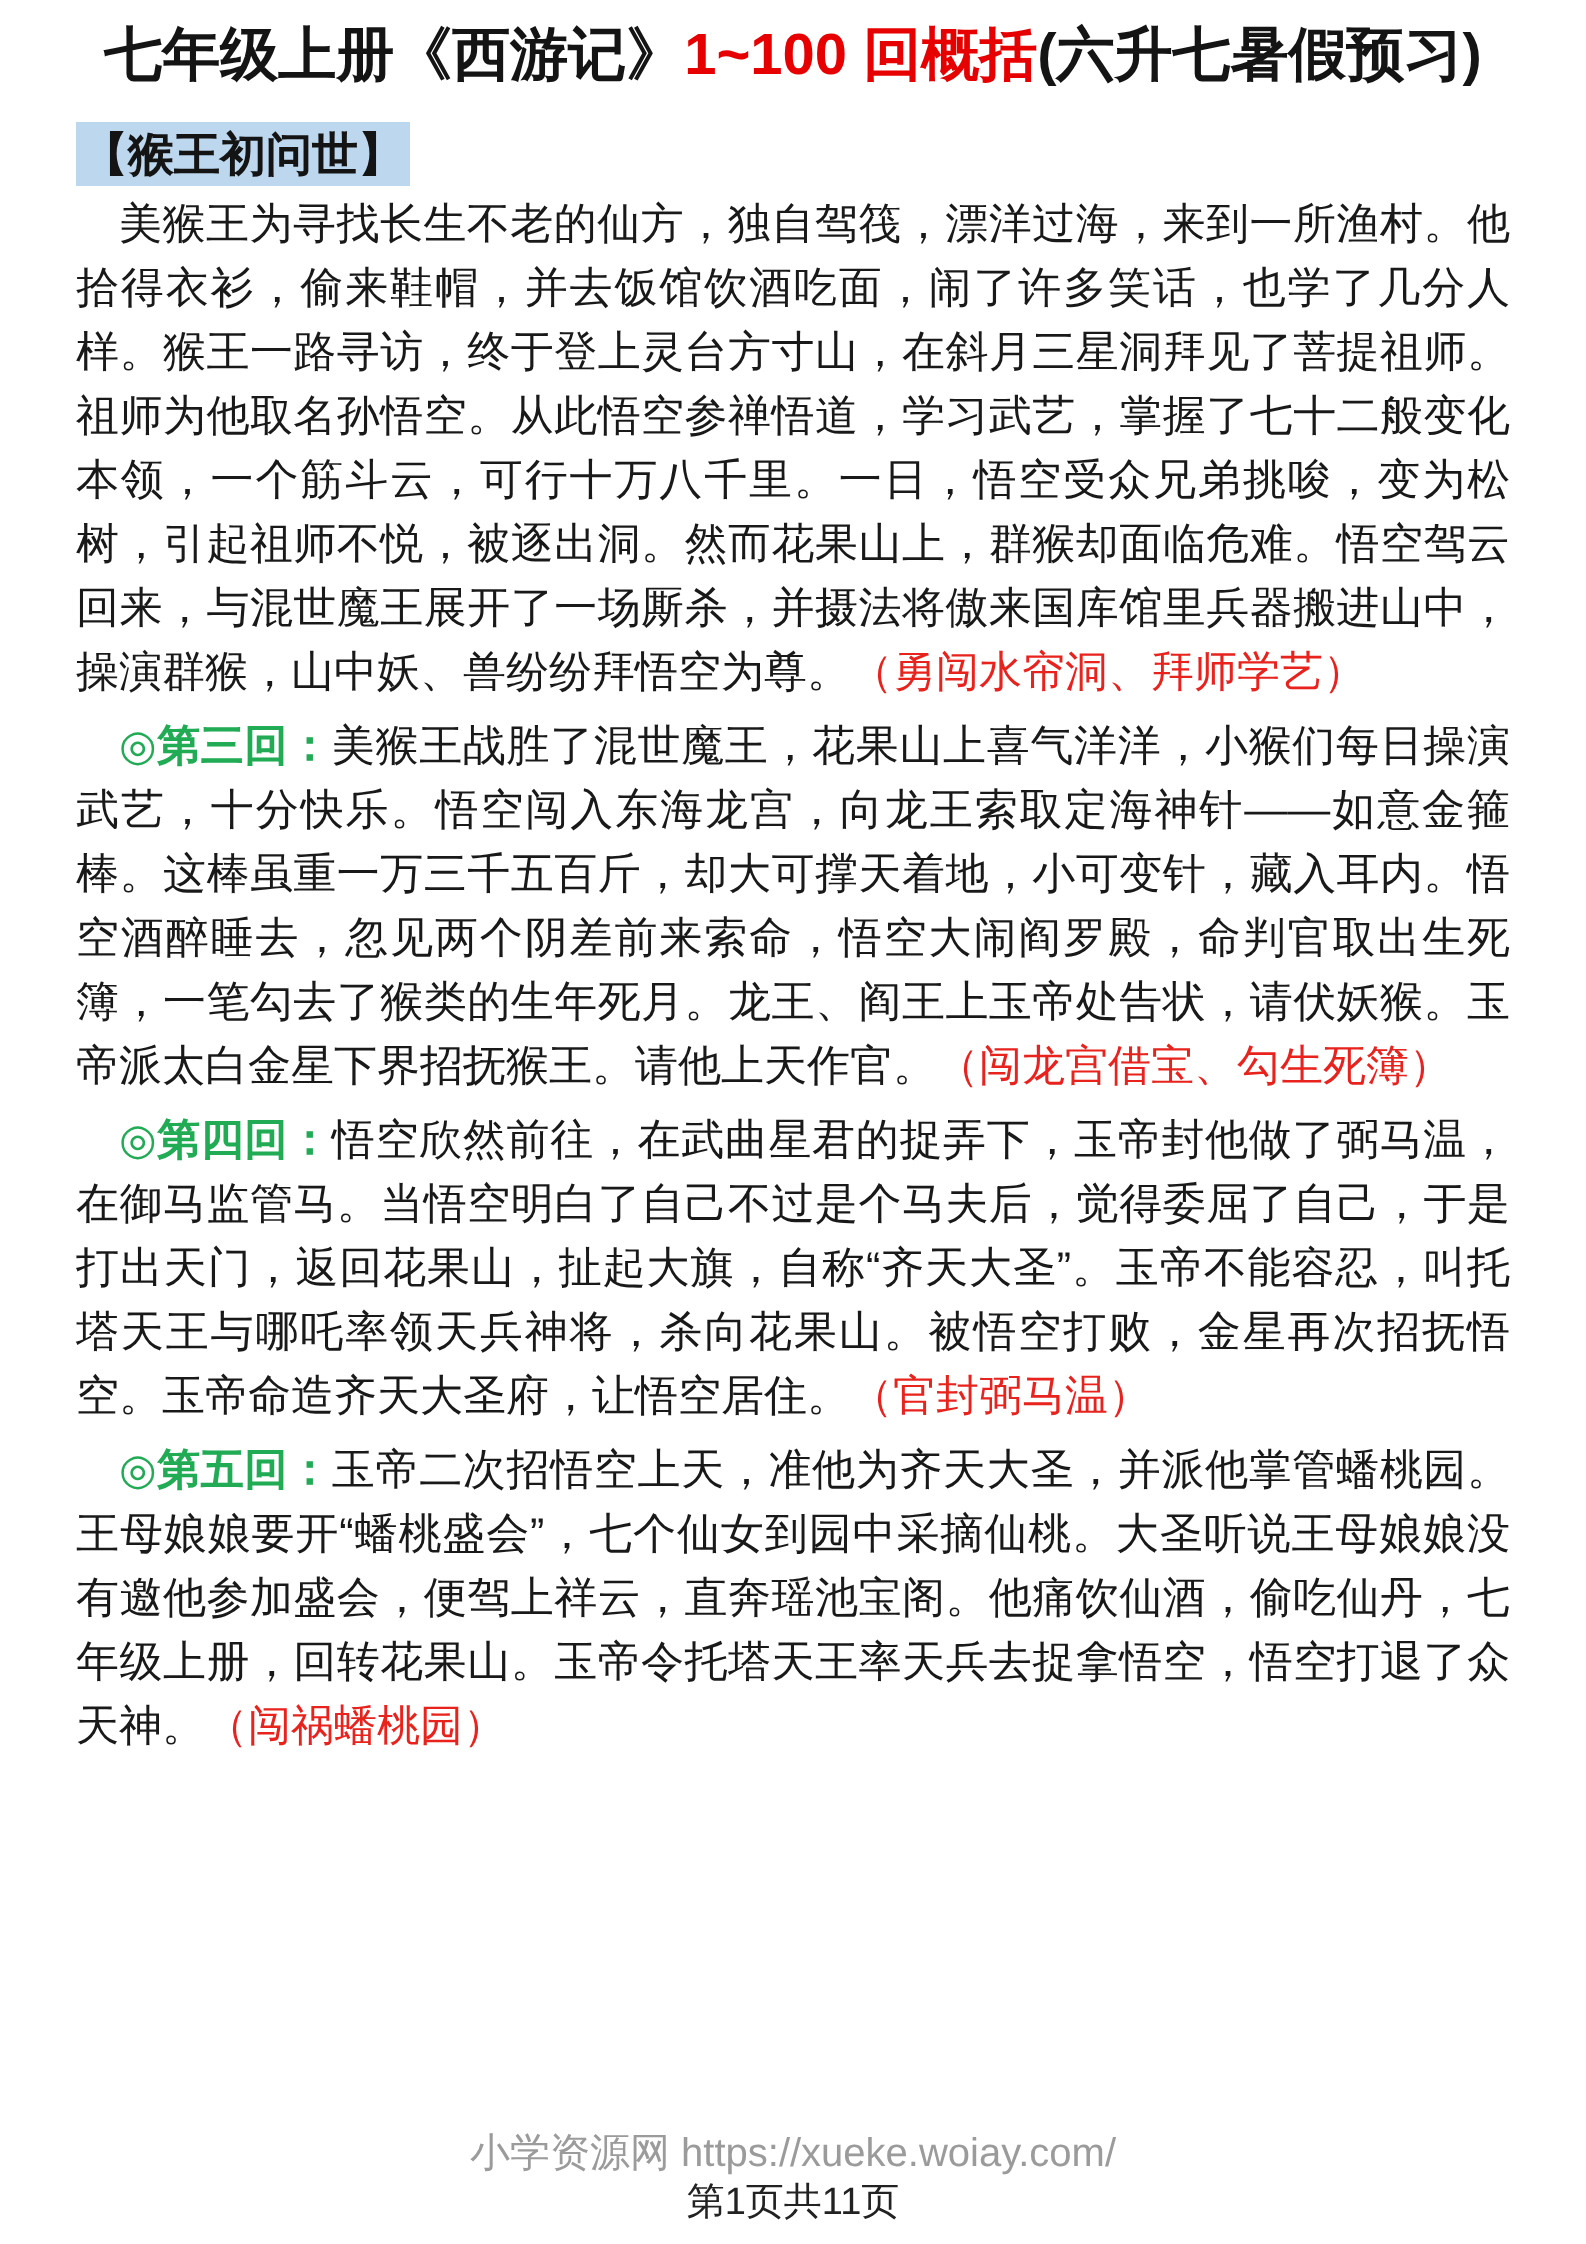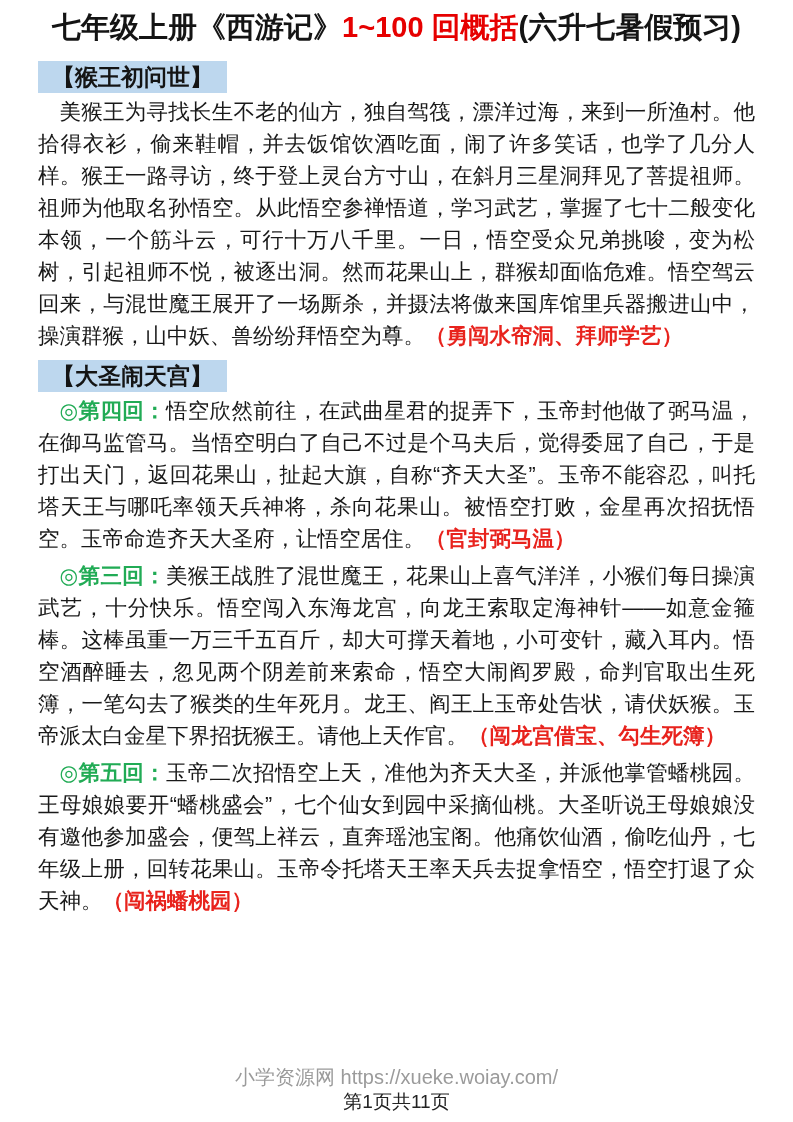--- a/index.html
+++ b/index.html
@@ -31,39 +31,39 @@
     color: #141414;
   }
   .title .red { color: #e60000; }
   .section-header {
     align-self: flex-start;
     background: #bdd7ee;
     color: #141414;
     font-weight: bold;
     font-size: 23px;
     line-height: 30px;
-    padding: 1px 14px;
+    padding: 1px 3px;
     margin: 3px 0 3px 0;
   }
   .para {
     font-size: 21.5px;
     line-height: 32px;
     text-align: justify;
     text-indent: 1em;
     margin: 0 0 5px 0;
     color: #191919;
     letter-spacing: 0;
   }
   .chapter-label {
     color: #21ab55;
     font-weight: bold;
   }
   .annot {
     color: #e8231d;
-    font-weight: bold;
+    font-weight: normal;
   }
   .footer {
     margin-top: auto;
     text-align: center;
     padding-bottom: 2px;
   }
   .site-link {
     color: #9b9b9b;
     font-size: 20px;
     line-height: 20px;
@@ -81,25 +81,24 @@
 
 <div class="page">
 
   <h1 class="title"><span>七年级上册《西游记》</span><span class="red">1~100 回概括</span><span>(六升七暑假预习)</span></h1>
 
   <div class="section-header">【猴王初问世】</div>
 
 
   <p class="para"><span class="chapter-label"></span><span>美猴王为寻找长生不老的仙方，独自驾筏，漂洋过海，来到一所渔村。他拾得衣衫，偷来鞋帽，并去饭馆饮酒吃面，闹了许多笑话，也学了几分人样。猴王一路寻访，终于登上灵台方寸山，在斜月三星洞拜见了菩提祖师。祖师为他取名孙悟空。从此悟空参禅悟道，学习武艺，掌握了七十二般变化本领，一个筋斗云，可行十万八千里。一日，悟空受众兄弟挑唆，变为松树，引起祖师不悦，被逐出洞。然而花果山上，群猴却面临危难。悟空驾云回来，与混世魔王展开了一场厮杀，并摄法将傲来国库馆里兵器搬进山中，操演群猴，山中妖、兽纷纷拜悟空为尊。</span><span class="annot">（勇闯水帘洞、拜师学艺）</span></p>
 
-  <div class="section-header">【大圣闹天宫】</div>
+
+  <p class="para"><span class="chapter-label">◎第三回：</span><span>美猴王战胜了混世魔王，花果山上喜气洋洋，小猴们每日操演武艺，十分快乐。悟空闯入东海龙宫，向龙王索取定海神针——如意金箍棒。这棒虽重一万三千五百斤，却大可撑天着地，小可变针，藏入耳内。悟空酒醉睡去，忽见两个阴差前来索命，悟空大闹阎罗殿，命判官取出生死簿，一笔勾去了猴类的生年死月。龙王、阎王上玉帝处告状，请伏妖猴。玉帝派太白金星下界招抚猴王。请他上天作官。</span><span class="annot">（闯龙宫借宝、勾生死簿）</span></p>
 
   <p class="para"><span class="chapter-label">◎第四回：</span><span>悟空欣然前往，在武曲星君的捉弄下，玉帝封他做了弼马温，在御马监管马。当悟空明白了自己不过是个马夫后，觉得委屈了自己，于是打出天门，返回花果山，扯起大旗，自称“齐天大圣”。玉帝不能容忍，叫托塔天王与哪吒率领天兵神将，杀向花果山。被悟空打败，金星再次招抚悟空。玉帝命造齐天大圣府，让悟空居住。</span><span class="annot">（官封弼马温）</span></p>
-
-  <p class="para"><span class="chapter-label">◎第三回：</span><span>美猴王战胜了混世魔王，花果山上喜气洋洋，小猴们每日操演武艺，十分快乐。悟空闯入东海龙宫，向龙王索取定海神针——如意金箍棒。这棒虽重一万三千五百斤，却大可撑天着地，小可变针，藏入耳内。悟空酒醉睡去，忽见两个阴差前来索命，悟空大闹阎罗殿，命判官取出生死簿，一笔勾去了猴类的生年死月。龙王、阎王上玉帝处告状，请伏妖猴。玉帝派太白金星下界招抚猴王。请他上天作官。</span><span class="annot">（闯龙宫借宝、勾生死簿）</span></p>
 
   <p class="para"><span class="chapter-label">◎第五回：</span><span>玉帝二次招悟空上天，准他为齐天大圣，并派他掌管蟠桃园。王母娘娘要开“蟠桃盛会”，七个仙女到园中采摘仙桃。大圣听说王母娘娘没有邀他参加盛会，便驾上祥云，直奔瑶池宝阁。他痛饮仙酒，偷吃仙丹，七年级上册，回转花果山。玉帝令托塔天王率天兵去捉拿悟空，悟空打退了众天神。</span><span class="annot">（闯祸蟠桃园）</span></p>
 
 
   <div class="footer">
     <div class="site-link">小学资源网 https://xueke.woiay.com/</div>
     <div class="page-num">第1页共11页</div>
   </div>
 
 </div>

